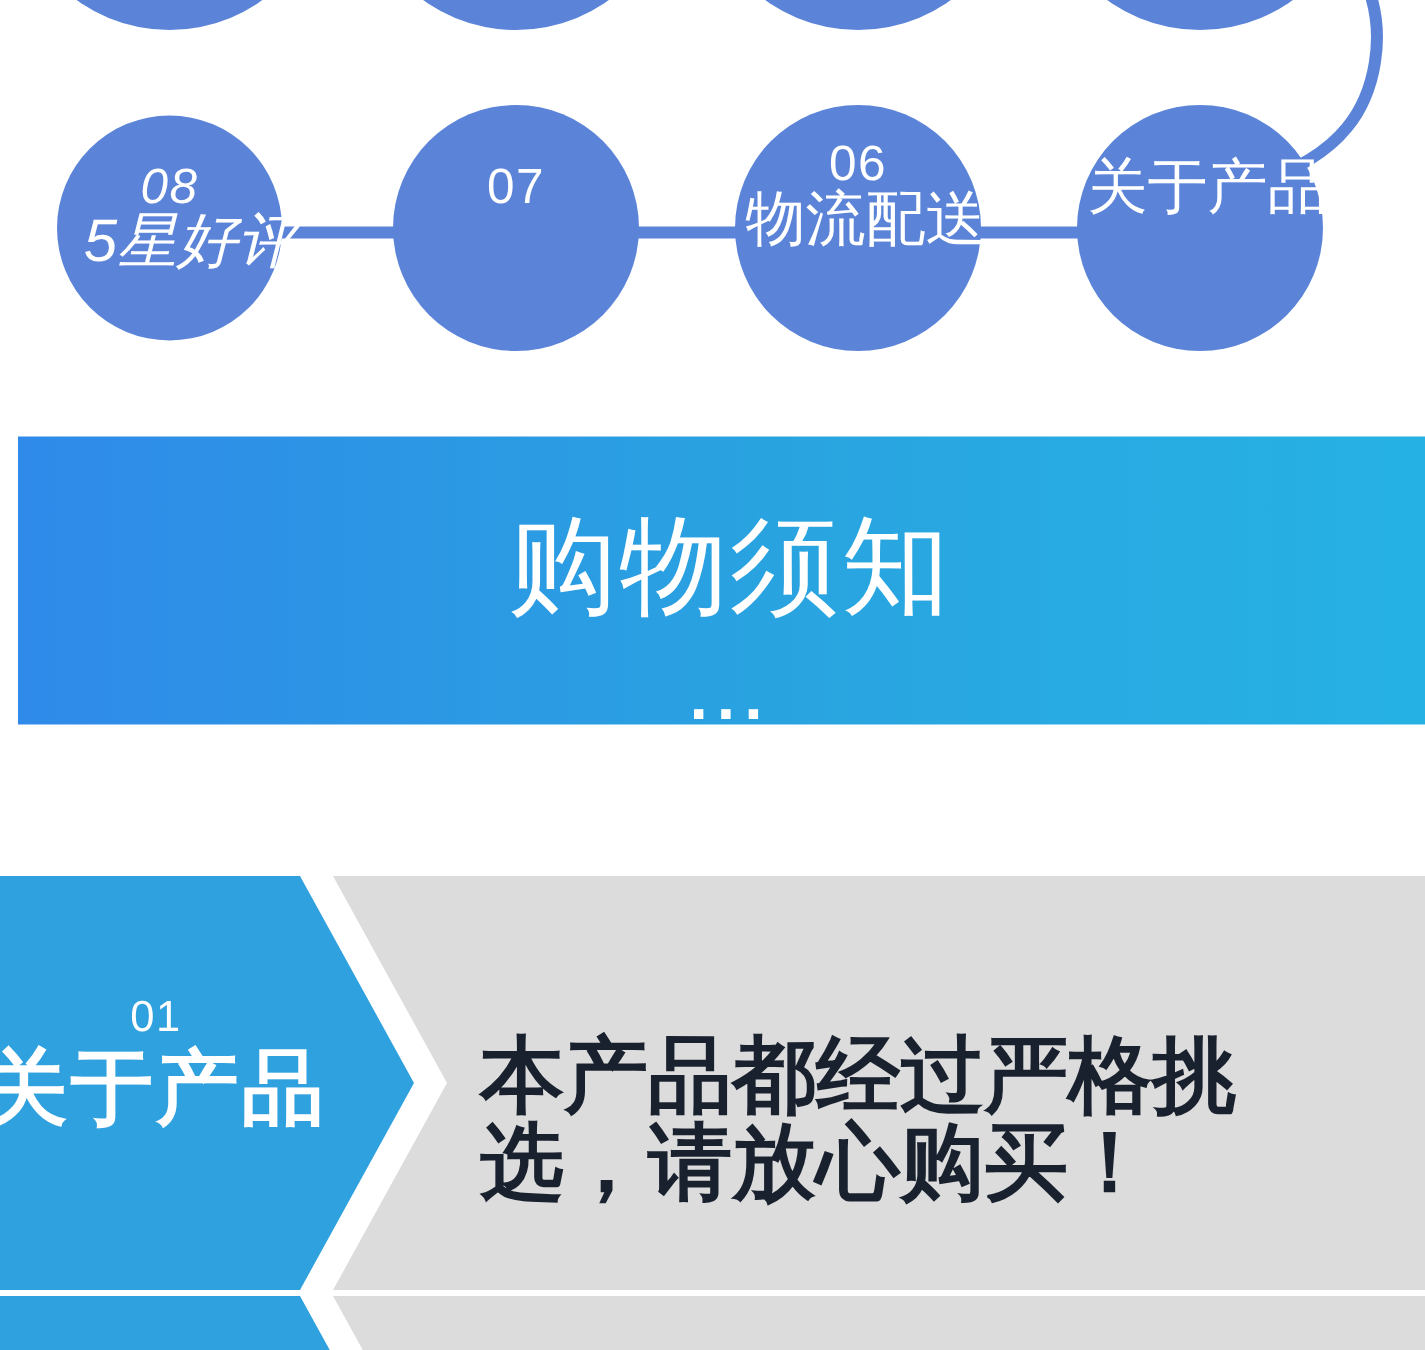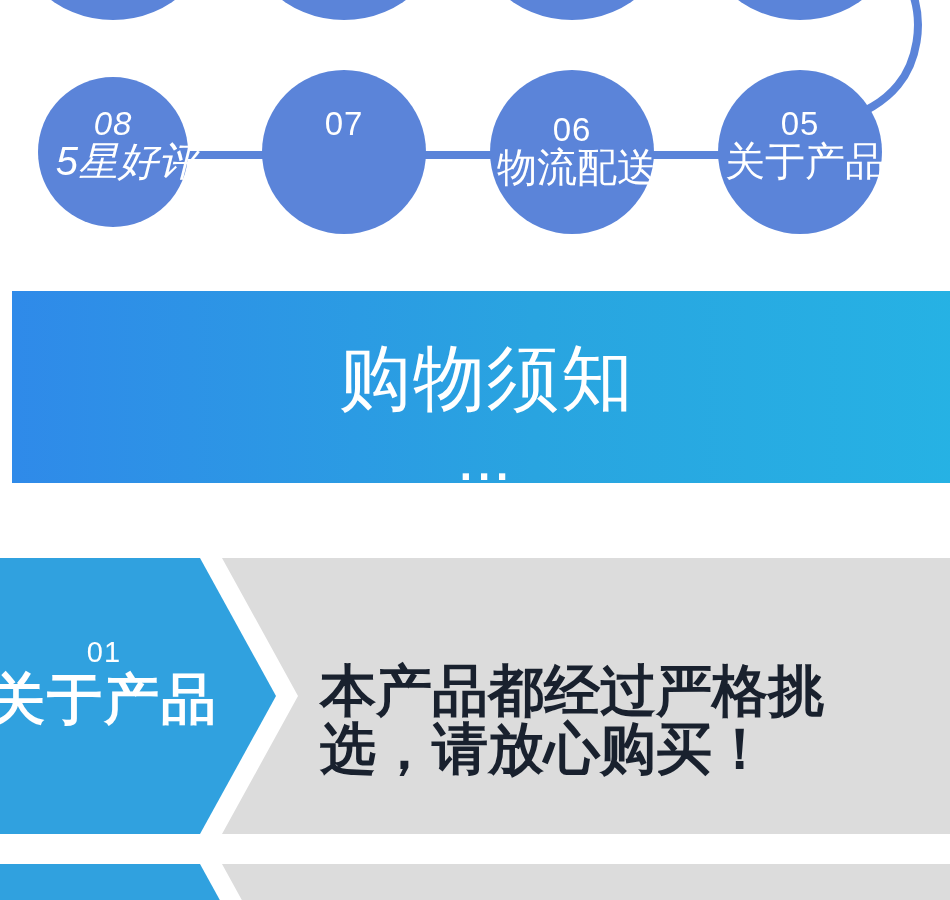--- a/index.html
+++ b/index.html
@@ -46,21 +46,21 @@
     position:absolute; left:0; top:152px; width:950px;
     text-align:center; color:#ffffff;
     font-size:44px; line-height:44px; font-weight:700;
     letter-spacing:6px;
   }
 
   
   .arrow-block{
     position:absolute; left:0; width:950px; height:276px;
   }
-  #arrow-block-1{ top:558px;padding-left:10px; }
+  #arrow-block-1{ top:584px;padding-left:10px; }
   #arrow-block-2{ top:864px; }
 
   .arrow-svg{ position:absolute; left:0; top:0; }
 
   .arrow-left-text{
     position:absolute; left:-34px; top:0; width:276px;
     text-align:center; color:#ffffff; pointer-events:none;
   }
   .arrow-index{
     display:block; font-size:29px; line-height:32px;
@@ -105,27 +105,26 @@
 
   <div class="node-label" style="left:28px; top:106px;font-style:italic;">
     <span class="node-num">08</span>
     <span class="node-name">5星好评</span>
   </div>
 
   <div class="node-label" style="left:259px; top:106px;">
     <span class="node-num">07</span>
   </div>
 
-  <div class="node-label" style="left:487px; top:112px;">
+  <div class="node-label" style="left:487px; top:91px;">
     <span class="node-num">06</span>
     <span class="node-name">物流配送</span>
   </div>
 
   <div class="node-label" style="left:715px; top:106px;">
-    <span class="node-num">05</span>
     <span class="node-name">关于产品</span>
   </div>
 
 </div>
 
 <div id="notice-banner">
   <div id="notice-title">购物须知</div>
   <div id="notice-dots">...</div>
 </div>
 

